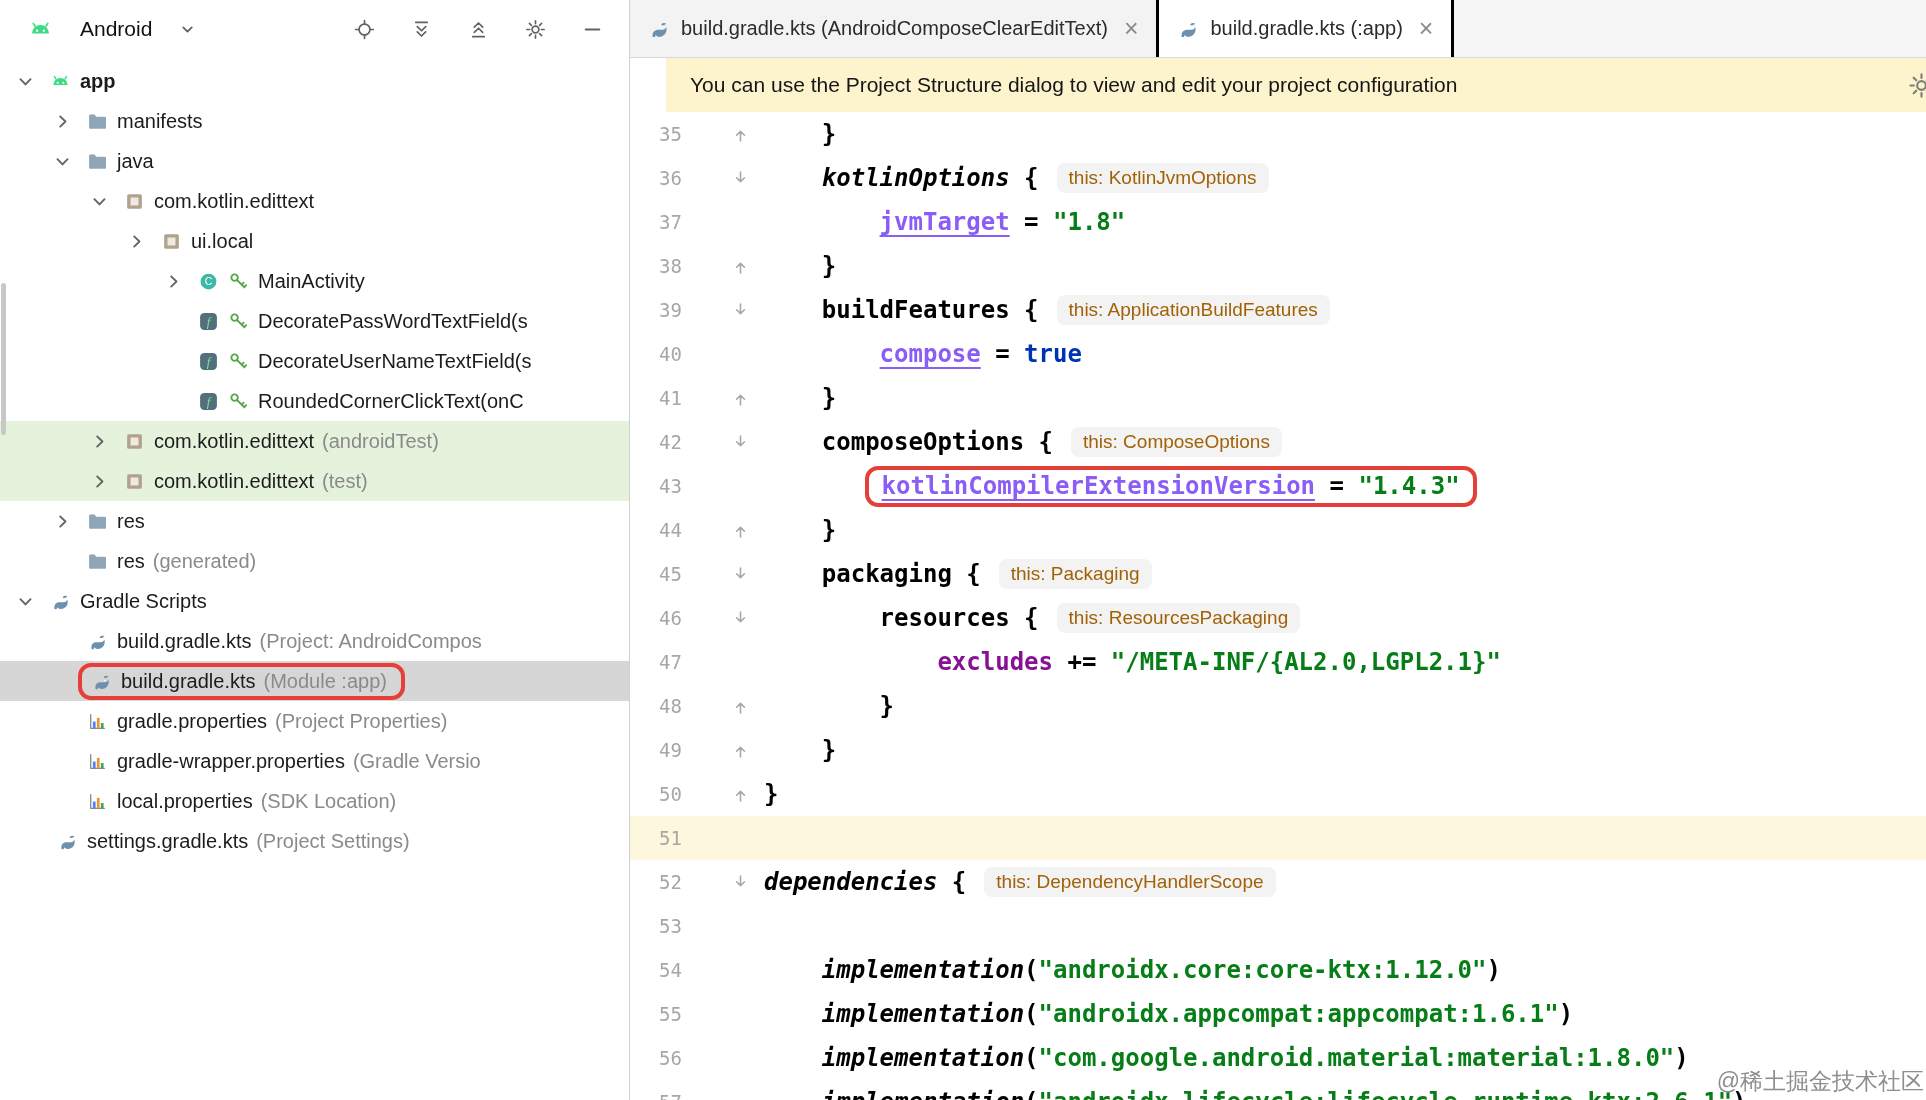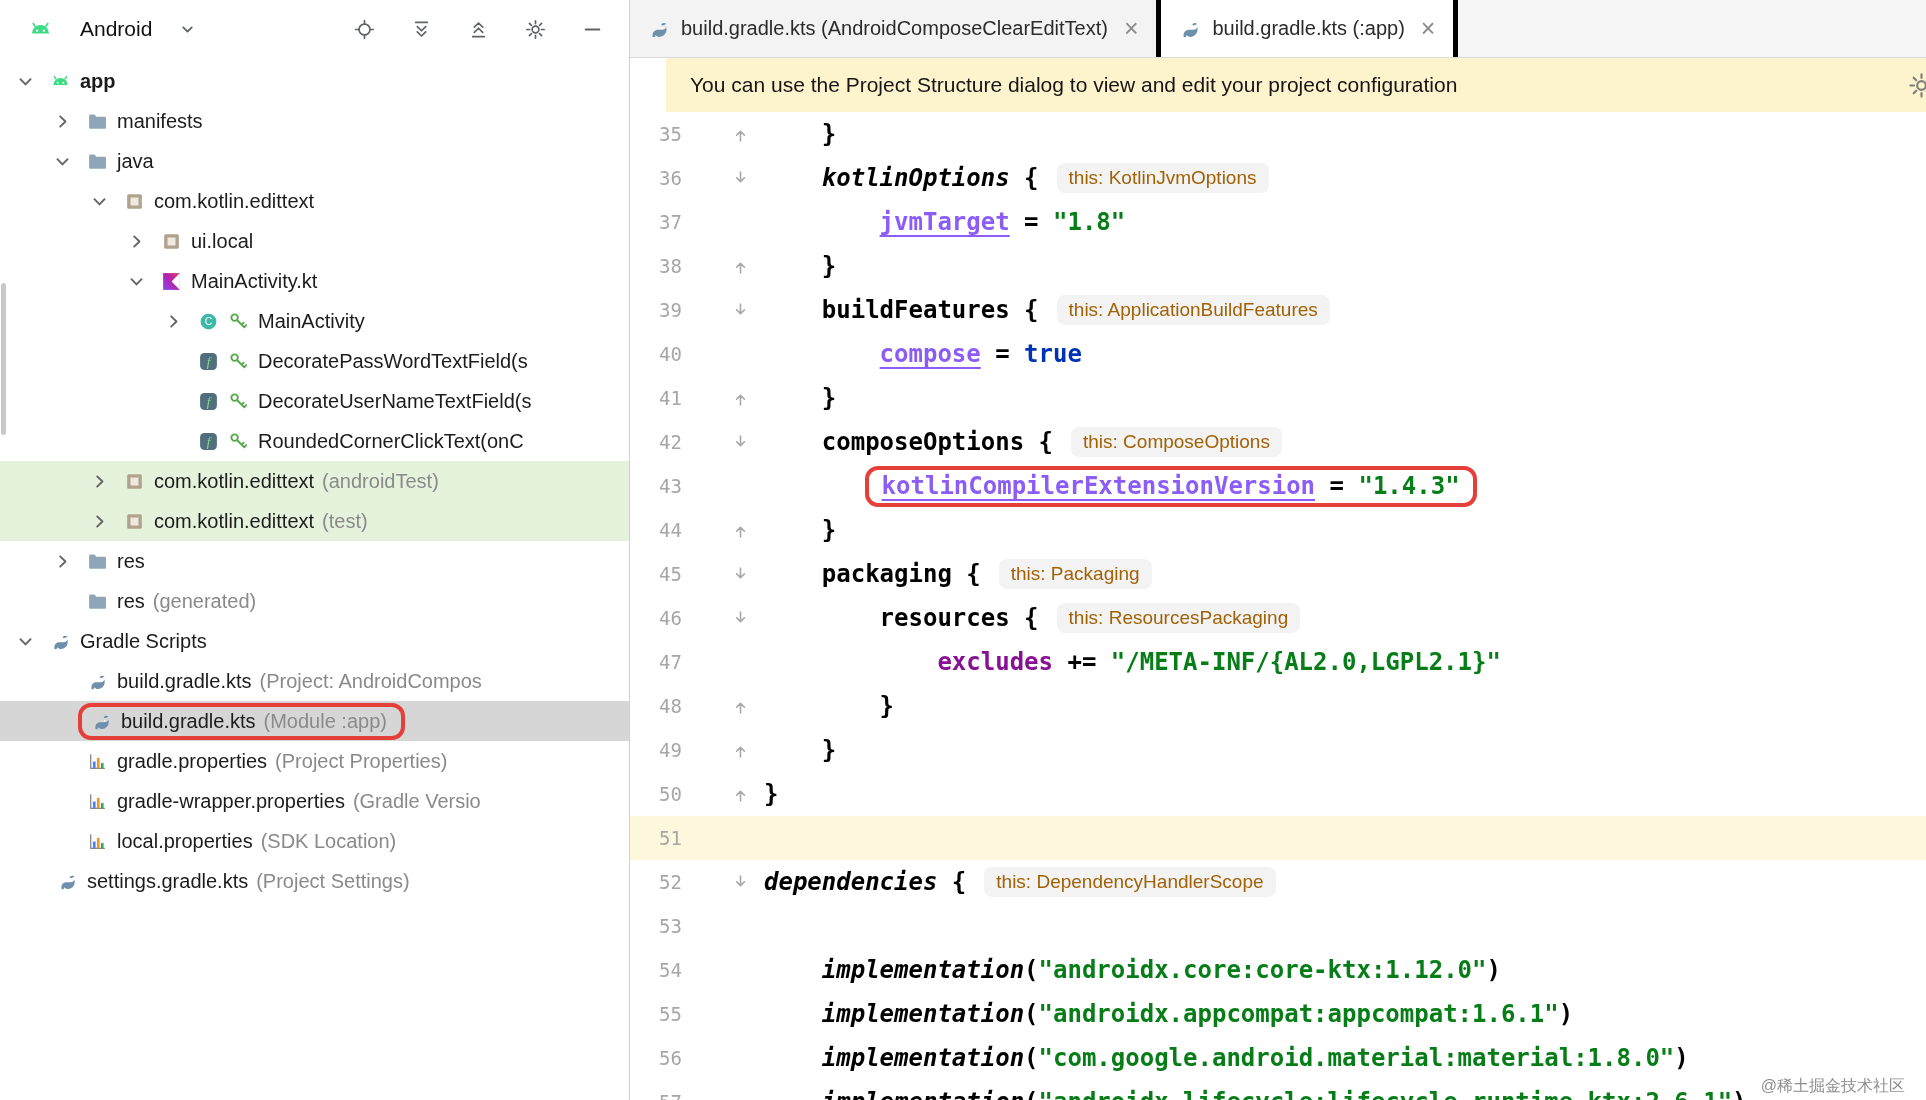--- a/index.html
+++ b/index.html
@@ -37,21 +37,21 @@
   .tree-redbox { display:inline-flex; align-items:center; height:37px;
     border:4px solid #e53f39; border-radius:13px; padding:0 14px 0 9px; margin-left:-9px; }
   .edge-scrollbar { position:absolute; left:1px; top:283px; width:5px; height:152px;
     background:#c8c8c8; border-radius:3px; }
 
   
   .editor-area { flex:1; min-width:0; display:flex; flex-direction:column; background:#fff; position:relative; }
   .tab-bar { height:58px; flex:0 0 auto; display:flex; align-items:stretch;
     background:#f6f6f6; border-bottom:1px solid #d9d9d9; }
   .tab { display:flex; align-items:center; gap:11px; padding:0 18px; font-size:20px;
-    color:#2b2b2b; background:#f3f3f3; border-right:5px solid #000000; white-space:nowrap; cursor:default; }
+    color:#2b2b2b; background:#f3f3f3; border-right:3px solid #000000; white-space:nowrap; cursor:default; }
   .tab.active { background:#fff; }
   .tab-icn { width:22px; height:22px; }
   .tab-close { color:#8c8c8c; font-size:25px; line-height:1; margin-left:5px; }
 
   .banner { height:54px; flex:0 0 auto; background:#fdf3cc; display:flex; align-items:center;
     padding:0 24px; font-size:21px; color:#161616; position:relative; overflow:hidden;margin-left:36px; }
   .banner-gear { position:absolute; right:-9px; top:14px; width:27px; height:27px; opacity:.8; }
 
   .code { flex:1; overflow:hidden; font-family:"DejaVu Sans Mono", monospace;
     font-size:24px; font-weight:700; color:#000; }
@@ -71,21 +71,21 @@
   .tk-propu { color:#8b5cf6; text-decoration:underline; text-decoration-thickness:2px; text-underline-offset:5px; }
   .tk-prop  { color:#871094; }
   .tk-str { color:#067d17; }
   .tk-kw  { color:#0033b3; }
   .chip { display:inline-block; font-family:"Liberation Sans", sans-serif; font-size:19px;
     font-weight:400; font-style:normal; color:#a16207; background:#f3f3f3; border-radius:8px;
     padding:3px 12px; margin-left:18px; line-height:1.25; vertical-align:2px; }
   .red-box { display:inline-block; border:4px solid #e53f39; border-radius:13px;
     padding:2px 13px; margin-left:-15px; line-height:1.2; }
 
-  .watermark { position:absolute; right:21px; bottom:3px; font-size:16px; color:#8e8e8e; z-index:20; }
+  .watermark { position:absolute; right:2px; bottom:3px; font-size:23px; color:#8e8e8e; z-index:20; }
 </style>
 </head>
 <body>
 
 <div class="app">
 
   <aside class="project-panel">
     <div class="panel-header">
       <div class="view-selector">
         <span class="icn">
@@ -198,41 +198,20 @@
               <path d="M6.8 4.2 11.8 9l-5 4.8" fill="none" stroke="#646464" stroke-width="1.8" stroke-linecap="round" stroke-linejoin="round"></path>
             </svg>
           </span>
           <span class="t-icn icn">
             <svg viewBox="0 0 20 20">
               <rect x="3" y="3" width="14" height="14" rx="1.5" fill="#b1a28d"></rect>
               <rect x="6.2" y="6.2" width="7.6" height="7.6" fill="#efe9df"></rect>
             </svg>
           </span>
           <span class="t-label">ui.local</span>
-        </div>
-        <div class="tree-row" style="padding-left:127px">
-          <span class="chev">
-            <svg viewBox="0 0 18 18">
-              <path d="M4.2 6.8 9 11.8l4.8-5" fill="none" stroke="#646464" stroke-width="1.8" stroke-linecap="round" stroke-linejoin="round"></path>
-            </svg>
-          </span>
-          <span class="t-icn icn">
-            <svg viewBox="0 0 20 20">
-              <defs>
-                <linearGradient id="kgrad" x1="0" y1="20" x2="20" y2="0" gradientUnits="userSpaceOnUse">
-                  <stop offset="0" stop-color="#7f52ff"></stop>
-                  <stop offset=".55" stop-color="#b620a8"></stop>
-                  <stop offset="1" stop-color="#e44857"></stop>
-                </linearGradient>
-              </defs>
-              <rect x="2" y="2" width="16" height="16" fill="url(#kgrad)"></rect>
-              <polygon points="18,2 10,10 18,18" fill="#fff"></polygon>
-            </svg>
-          </span>
-          <span class="t-label">MainActivity.kt</span>
         </div>
         <div class="tree-row" style="padding-left:164px">
           <span class="chev">
             <svg viewBox="0 0 18 18">
               <path d="M6.8 4.2 11.8 9l-5 4.8" fill="none" stroke="#646464" stroke-width="1.8" stroke-linecap="round" stroke-linejoin="round"></path>
             </svg>
           </span>
           <span class="t-icn icn">
             <svg viewBox="0 0 20 20">
               <circle cx="10" cy="10" r="7.5" fill="#3cb8a6"></circle>

